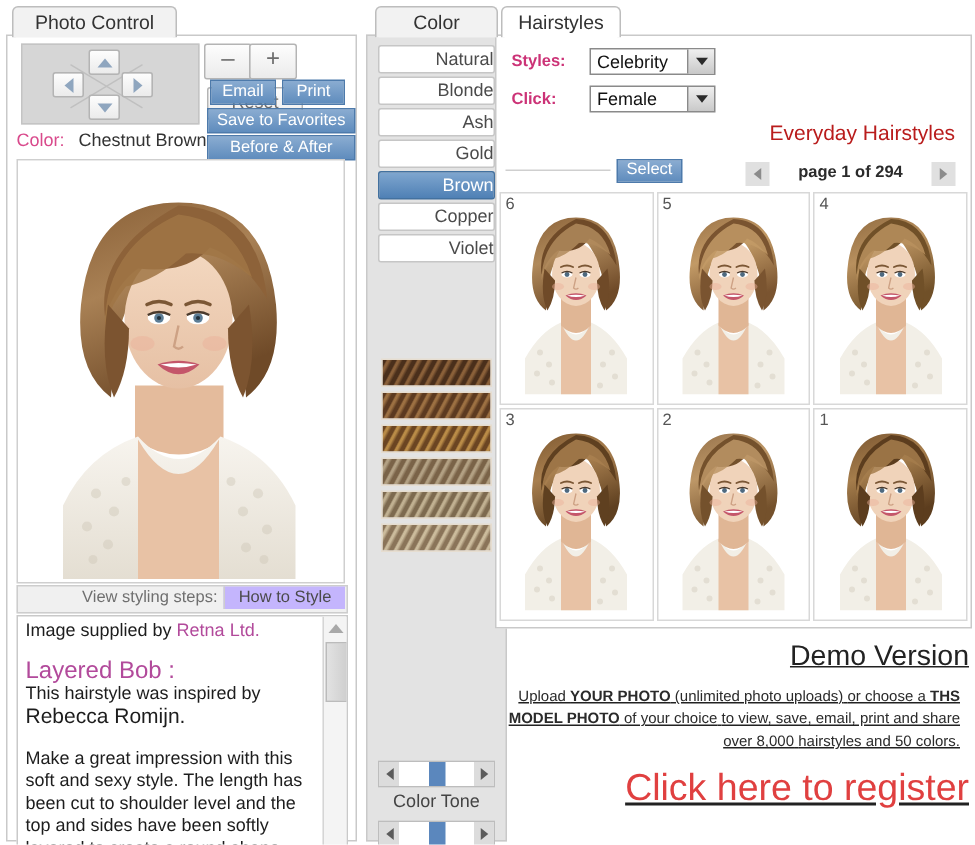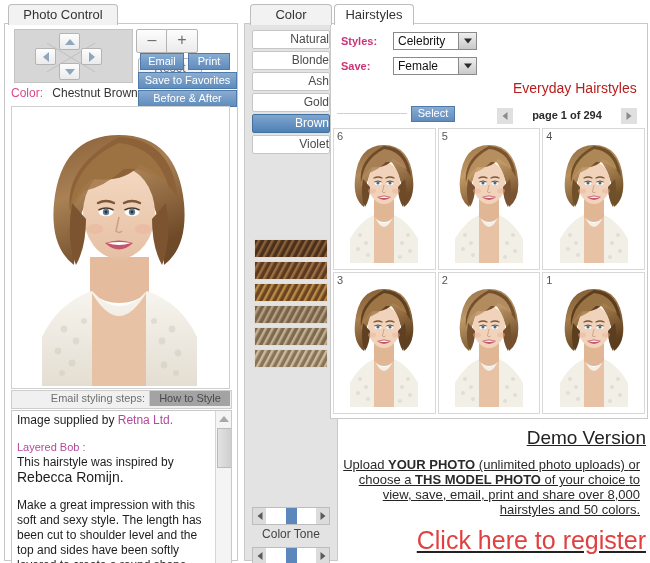--- a/index.html
+++ b/index.html
@@ -138,42 +138,42 @@
     background: #f0f0f0;
     border: 1px solid #cdcdcd;
   }
   #steps-label {
     position:absolute; right:86px; top:1px;
     font-size:11px; color:#6f6f6f;
   }
   #btn-howto {
     position:absolute; right:1px; top:0px;
     width: 80px; height: 15px;
-    background: #a3a3a3; border-left:1px solid #cdcdcd;
+    background: #c4b5fd; border-left:1px solid #cdcdcd;
     font-size:11px; color:#4a4a4a; text-align:center; line-height:15px;
     cursor:pointer;
   }
 
   #desc-box {
     position:absolute; left:6px; top:386px;
     width: 219px; height: 172px;
     background: #fff;
     border: 1px solid #c9c9c9;
     overflow: hidden;
   }
   #desc-text {
     position:absolute; left:5px; top:2px;
     width: 196px;
     font-size: 12px;
     line-height: 15px;
     color: #1d1d1d;
   }
   .desc-credit { color:#1d1d1d; }
   .desc-credit .src { color:#b24a9b; }
-  .desc-title { color:#b24a9b; font-size:11px; margin-top:12px; }
+  .desc-title { color:#b24a9b; font-size:16px; margin-top:12px; }
   .desc-sub  { color:#1d1d1d; }
   .desc-name { font-size:14px; color:#1d1d1d; }
   .desc-body { margin-top:13px; }
 
   
   #desc-scroll {
     position:absolute; right:0px; top:0px;
     width: 15px; height: 172px;
     background: #f4f4f4;
     border-left: 1px solid #d5d5d5;
@@ -342,21 +342,21 @@
 
   
   #promo {
     position:absolute; left: 330px; top: 425px;
     width: 316px; height: 132px;
     text-align: right;
     text-decoration: underline;
   }
   #promo-title { font-size: 19px; color: #222; margin-top: 2px; }
   #promo-body {
-    font-size: 13px; color: #2a2a2a;
+    font-size: 10px; color: #2a2a2a;
     line-height: 15px; margin-top: 8px;
     padding: 0 6px;
   }
   #promo-body b { font-weight: bold; }
   #promo-cta {
     font-size: 25px; color: #e04040; margin-top: 9px;
     cursor: pointer;
   }
 </style>
 </head>
@@ -468,21 +468,21 @@
 
         <path d="M93 136 Q107 131 121 136 Q107 149 93 136 Z" fill="#c4566a"></path>
         <path d="M95 136 Q107 134 119 136 Q107 140 95 136 Z" fill="#ffffff"></path>
 
         <ellipse cx="83" cy="122" rx="8" ry="5" fill="#eab09a" opacity="0.45"></ellipse>
         <ellipse cx="131" cy="122" rx="8" ry="5" fill="#eab09a" opacity="0.45"></ellipse>
       </svg>
     </div>
 
     <div id="steps-row">
-      <span id="steps-label">Email styling steps:</span>
+      <span id="steps-label">View styling steps:</span>
       <div id="btn-howto">How to Style</div>
     </div>
 
     <div id="desc-box">
       <div id="desc-text">
         <div class="desc-credit">
           <span>Image supplied by </span><span class="src">Retna Ltd.</span>
         </div>
         <div class="desc-title">Layered Bob :</div>
         <div class="desc-sub">This hairstyle was inspired by</div>
@@ -500,20 +500,21 @@
   </div>
 
   <div class="panel-tab" id="color-tab">Color</div>
   <div class="panel-body" id="color-panel">
     <div id="color-list">
         <div class="color-item"><span>Natural</span></div>
         <div class="color-item"><span>Blonde</span></div>
         <div class="color-item"><span>Ash</span></div>
         <div class="color-item"><span>Gold</span></div>
         <div class="color-item selected"><span>Brown</span></div>
+        <div class="color-item"><span>Copper</span></div>
         <div class="color-item"><span>Violet</span></div>
       </div>
     <div id="swatches">
         <div class="swatch" style="background: repeating-linear-gradient(118deg, rgb(74, 47, 27) 0px, rgb(74, 47, 27) 2px, rgb(138, 96, 57) 3px, rgb(138, 96, 57) 4px, rgb(74, 47, 27) 6px);"></div>
         <div class="swatch" style="background: repeating-linear-gradient(118deg, rgb(92, 58, 32) 0px, rgb(92, 58, 32) 2px, rgb(156, 112, 66) 3px, rgb(156, 112, 66) 4px, rgb(92, 58, 32) 6px);"></div>
         <div class="swatch" style="background: repeating-linear-gradient(118deg, rgb(107, 69, 34) 0px, rgb(107, 69, 34) 2px, rgb(185, 139, 71) 3px, rgb(185, 139, 71) 4px, rgb(107, 69, 34) 6px);"></div>
         <div class="swatch" style="background: repeating-linear-gradient(118deg, rgb(122, 99, 72) 0px, rgb(122, 99, 72) 2px, rgb(178, 160, 131) 3px, rgb(178, 160, 131) 4px, rgb(122, 99, 72) 6px);"></div>
         <div class="swatch" style="background: repeating-linear-gradient(118deg, rgb(125, 106, 79) 0px, rgb(125, 106, 79) 2px, rgb(192, 176, 145) 3px, rgb(192, 176, 145) 4px, rgb(125, 106, 79) 6px);"></div>
         <div class="swatch" style="background: repeating-linear-gradient(118deg, rgb(138, 116, 89) 0px, rgb(138, 116, 89) 2px, rgb(203, 187, 156) 3px, rgb(203, 187, 156) 4px, rgb(138, 116, 89) 6px);"></div>
       </div>
@@ -552,21 +553,21 @@
       <div class="filt-row">
         <div class="filt-label">Styles:</div>
         <div class="filt-select">
           <span>Celebrity</span>
           <span class="filt-arrow">
             <span class="tri"></span>
           </span>
         </div>
       </div>
       <div class="filt-row">
-        <div class="filt-label">Save:</div>
+        <div class="filt-label">Click:</div>
         <div class="filt-select">
           <span>Female</span>
           <span class="filt-arrow">
             <span class="tri"></span>
           </span>
         </div>
       </div>
     </div>
 
     <div id="everyday-title">Everyday Hairstyles</div>

